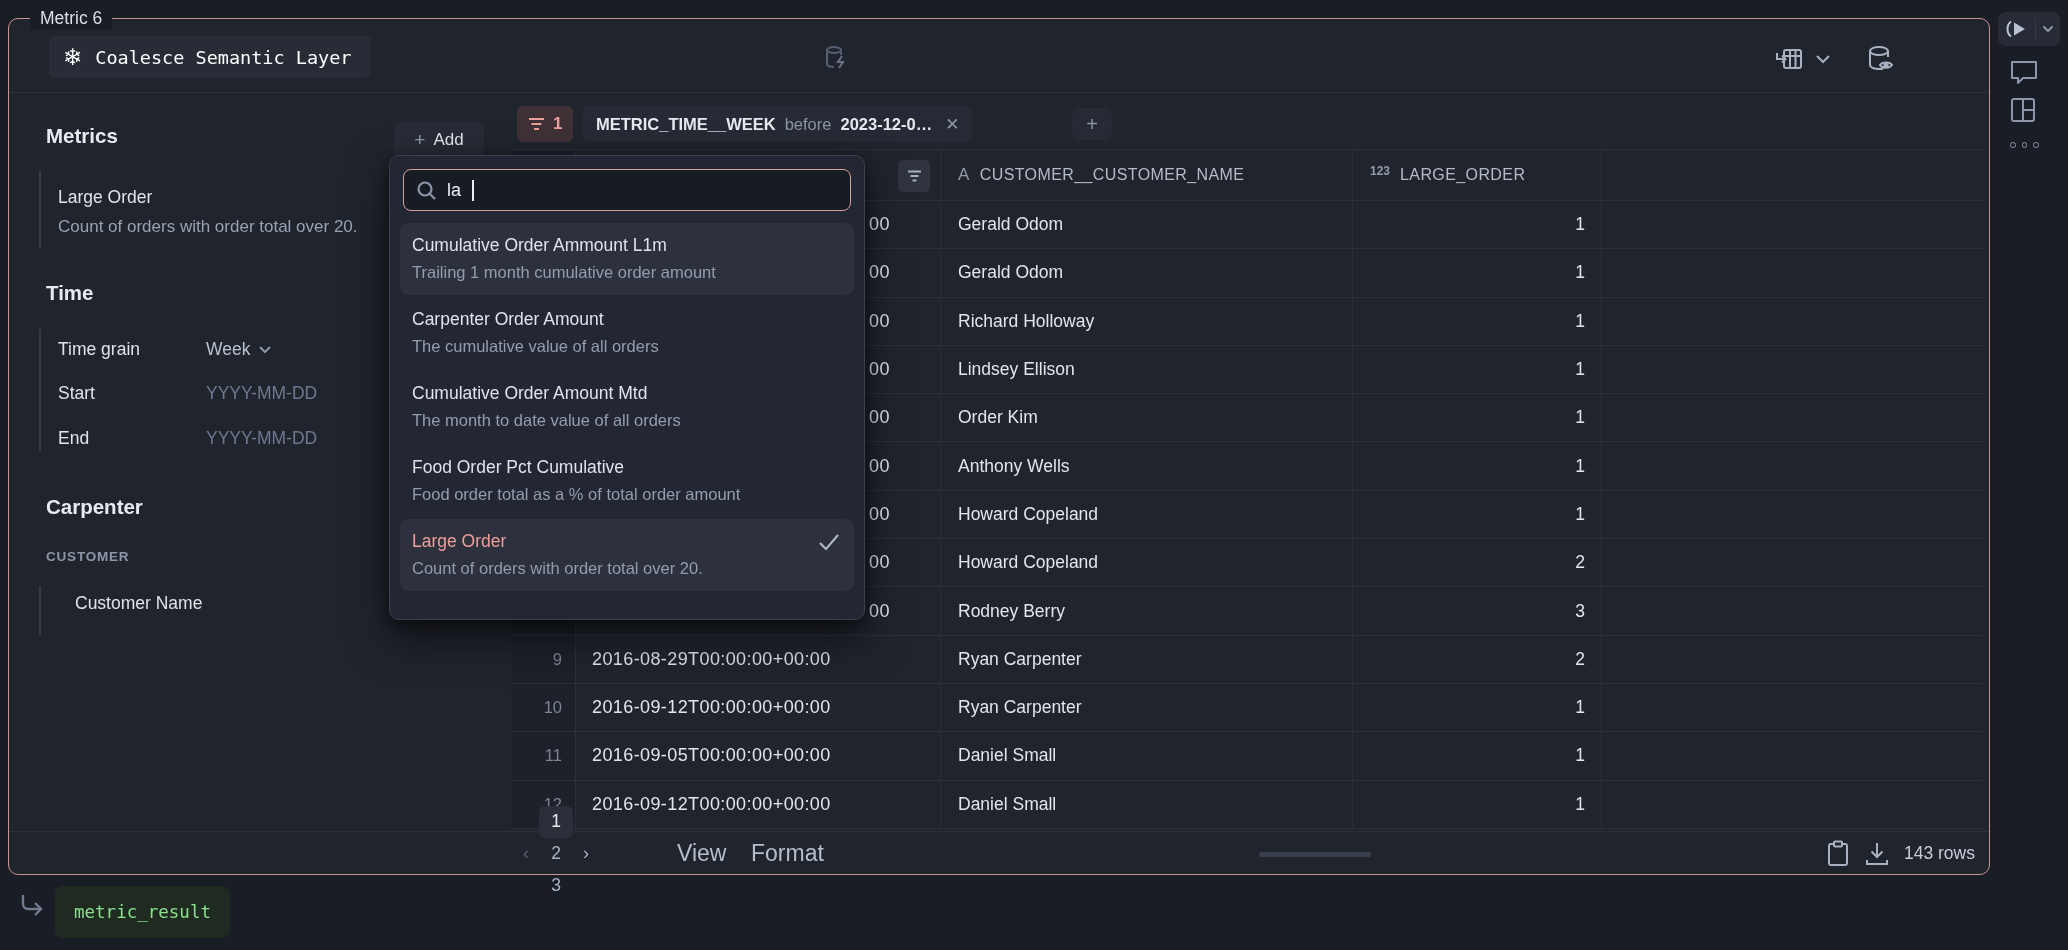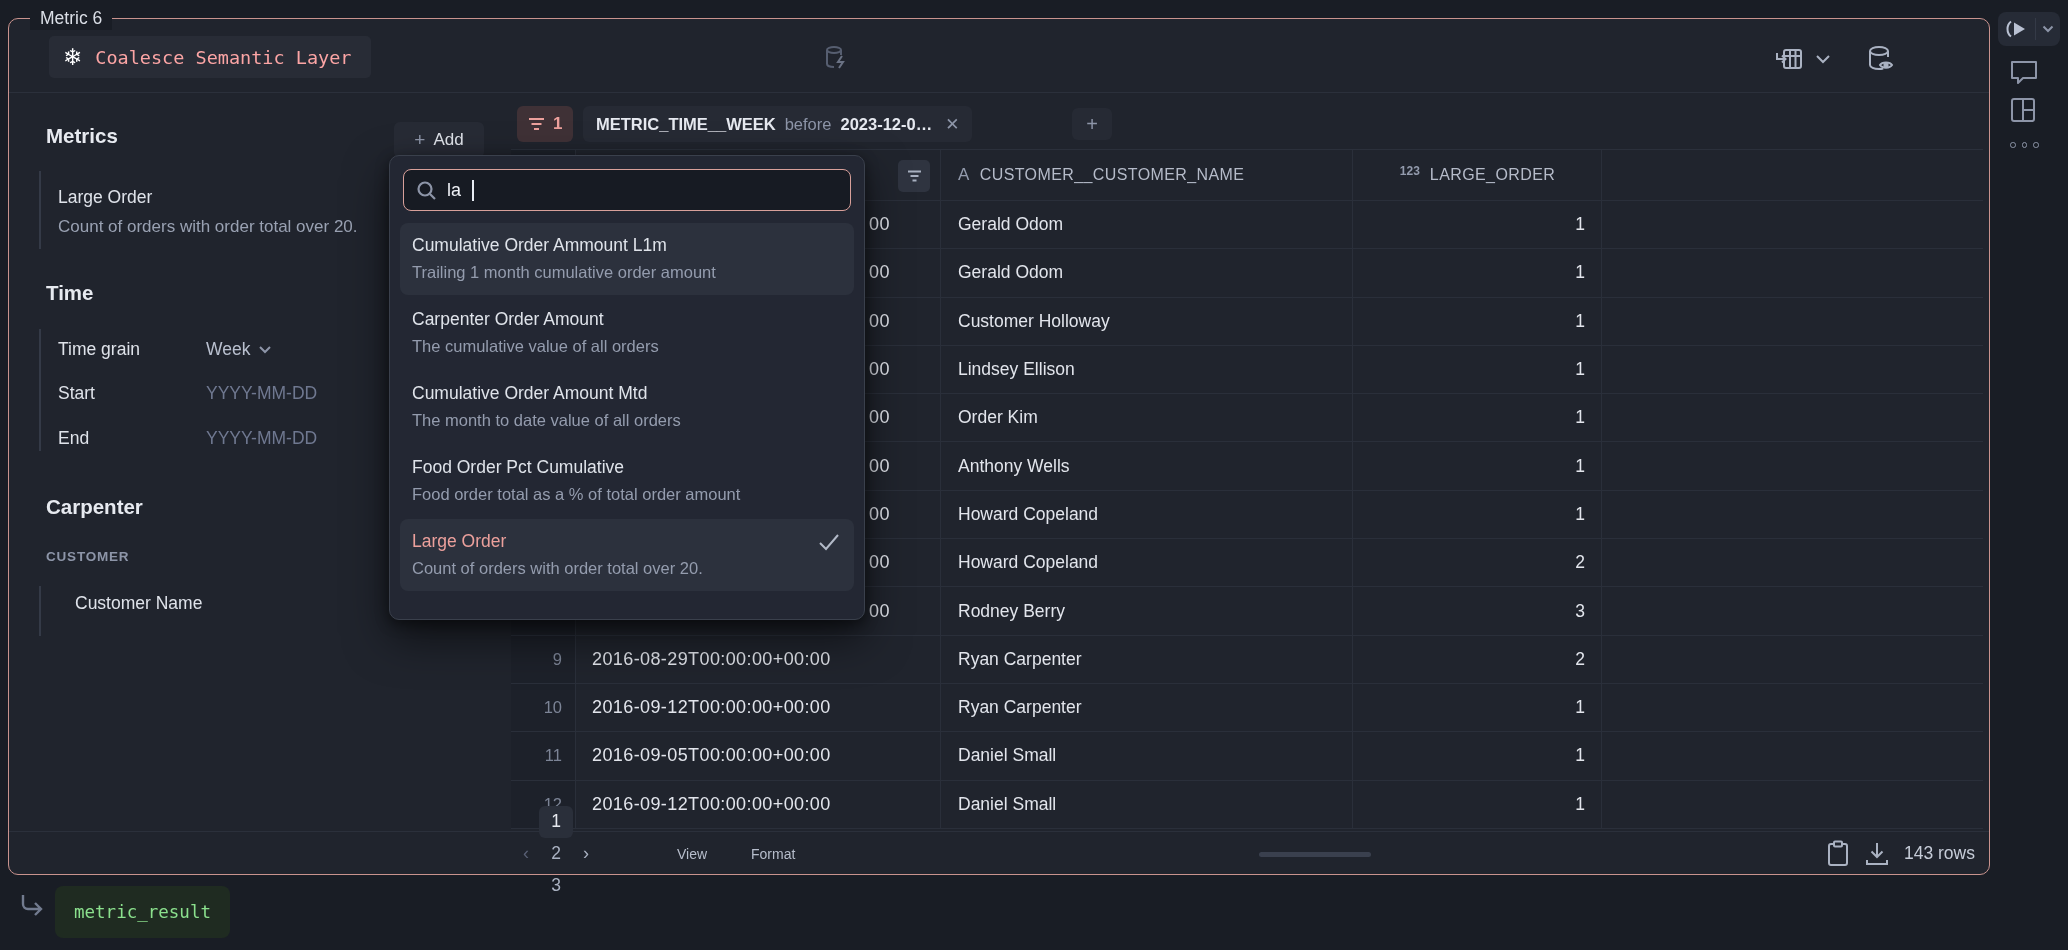--- a/index.html
+++ b/index.html
@@ -21,21 +21,21 @@
   .cell{position:absolute;left:8px;top:18px;width:1982px;height:857px;background:var(--cell-bg);
         border:1.5px solid var(--cell-border);border-radius:10px}
   .cell-label{position:absolute;left:30px;top:6px;background:var(--page-bg);padding:0 10px;
         font-size:17.5px;color:#dbdfe7;line-height:24px;z-index:5}
 
   
   .title-bar{position:absolute;left:0;top:0;width:100%;height:74px;border-bottom:1px solid var(--divider)}
   .title-pill{position:absolute;left:40px;top:17px;height:42px;display:flex;align-items:center;gap:13px;
         background:var(--pill-bg);border-radius:5px;padding:0 20px 0 14px}
   .logo-glyph{font-size:23px;color:#fff;line-height:1}
-  .title-text{font-family:"DejaVu Sans Mono",monospace;font-size:18.5px;color:#fca5a5}
+  .title-text{font-family:"DejaVu Sans Mono",monospace;font-size:18.5px;color:#ffffff}
   .edit-ic{position:absolute;left:812px;top:24px}
   .tb-icons{position:absolute;right:90px;top:25px;display:flex;align-items:center;gap:10px}
 
   
   .h1{font-size:20.5px;font-weight:700;color:var(--panel-text)}
   .metrics-h{left:37px;top:105px}
   .add-btn{left:385px;top:103px;width:90px;height:36px;background:#272b35;border-radius:6px;
         display:flex;align-items:center;justify-content:center;gap:8px;font-size:17px;color:#dfe3ea}
   .add-plus{color:#8d95a8;font-size:19px}
   .indent{width:2px;background:#343a47}
@@ -85,21 +85,21 @@
         display:flex;align-items:center;justify-content:center}
 
   
   .cfooter{position:absolute;left:0;top:812px;width:100%;height:44px;border-top:1px solid var(--divider)}
   .pag{position:absolute;left:508px;top:0;height:100%;display:flex;align-items:center;gap:4px;font-size:17.5px}
   .pg-arrow{color:#596075;padding:0 6px;font-size:18px}
   .pg-arrow.on{color:#aab2c2;cursor:pointer}
   .page{min-width:34px;height:32px;display:flex;align-items:center;justify-content:center;border-radius:6px;
         color:#aab2c2;cursor:pointer}
   .page.active{background:#2a2f3a;color:#e6e9ef}
-  .flink{position:absolute;top:0;height:100%;display:flex;align-items:center;font-size:14px;color:#b6bdcb;cursor:pointer}
+  .flink{position:absolute;top:0;height:100%;display:flex;align-items:center;font-size:23px;color:#b6bdcb;cursor:pointer}
   .view-l{left:668px}.format-l{left:742px}
   .hscroll{position:absolute;left:1250px;top:20px;width:112px;height:5px;background:#3a404e;border-radius:3px}
   .fright{position:absolute;right:14px;top:0;height:100%;display:flex;align-items:center;gap:14px}
   .rowcount{font-size:17.5px;color:#c6ccd8}
 
   
   .dropdown{position:absolute;left:389px;top:155px;width:476px;background:var(--dropdown-bg);
         border:1px solid var(--dropdown-border);border-radius:10px;z-index:60;padding:13px 10px 28px 10px;
         box-shadow:0 18px 44px rgba(0,0,0,.55),0 4px 14px rgba(0,0,0,.45)}
   .search-box{height:42px;border:1.5px solid var(--input-border);border-radius:8px;background:var(--input-bg);
@@ -223,21 +223,21 @@
         <span class="hfilter">
           <svg width="15" height="12" viewBox="0 0 15 12" stroke="#a8b0c0" stroke-width="2" fill="none">
               <path d="M1 1.5h13M3.5 6h8M5.5 10.5h4"></path>
             </svg>
         </span>
       </div>
       <div class="c name hc">
         <span class="typ">A</span>
         <span>CUSTOMER__CUSTOMER_NAME</span>
       </div>
-      <div class="c val hc" style="justify-content:center;padding-left:17px">
+      <div class="c val hc" style="justify-content:flex-start;padding-left:17px">
         <span class="typ n123">123</span>
         <span>LARGE_ORDER</span>
       </div>
       <div class="c sp"></div>
     </div>
     <div id="tbody">
   <div class="trow">
     <div class="c idx">0</div>
     <div class="c date">
             <span class="tail">00</span>
@@ -255,21 +255,21 @@
     <div class="c name">Gerald Odom</div>
     <div class="c val">1</div>
     <div class="c sp"></div>
   </div>
 
   <div class="trow">
     <div class="c idx">2</div>
     <div class="c date">
             <span class="tail">00</span>
           </div>
-    <div class="c name">Customer Holloway</div>
+    <div class="c name">Richard Holloway</div>
     <div class="c val">1</div>
     <div class="c sp"></div>
   </div>
 
   <div class="trow">
     <div class="c idx">3</div>
     <div class="c date">
             <span class="tail">00</span>
           </div>
     <div class="c name">Lindsey Ellison</div>

